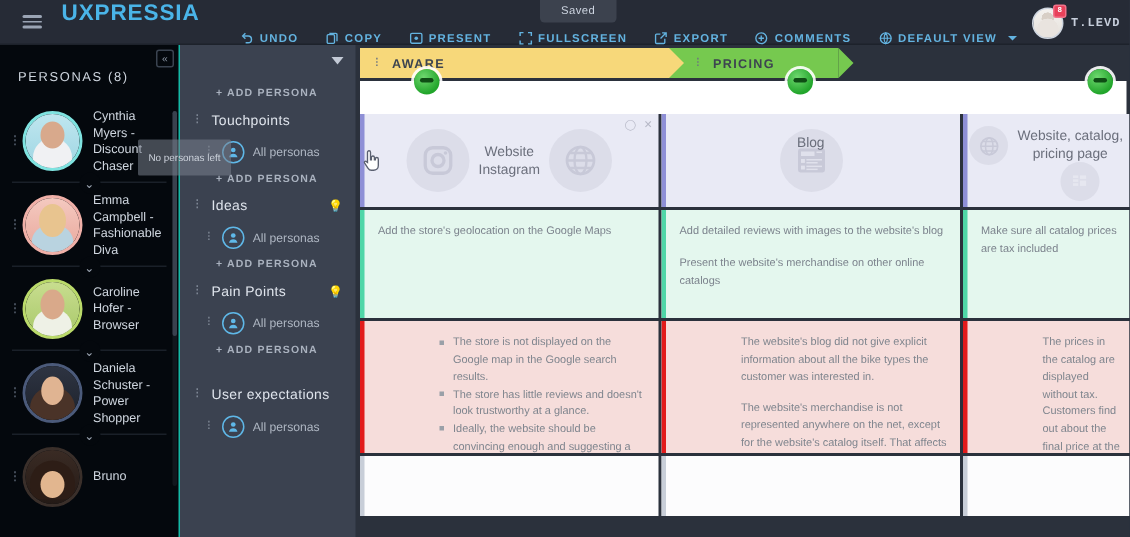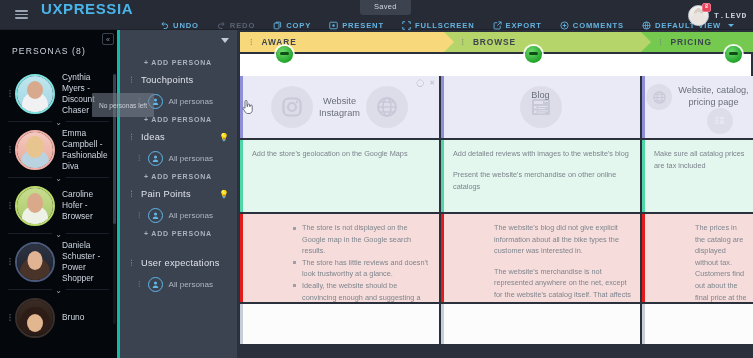--- a/index.html
+++ b/index.html
@@ -54,21 +54,21 @@
   .username{ color:#c6cedb; font-size:8px; letter-spacing:.7px; font-weight:600; text-transform:uppercase;}
   .saved-toast{
     position:absolute; left:360px; top:-1px; background:#3c424e; color:#cfd6e2;
     font-size:7.5px; padding:3px 14px 4px; border-radius:0 0 3px 3px; z-index:60;
     letter-spacing:.3px;
   }
 
   
   .personas{
     position:absolute; left:0; top:30px; width:120px; height:328px;
-    background:#04080d; border-right:3px solid #14b8a6; overflow:hidden;
+    background:#04080d; border-right:1px solid #14b8a6; overflow:hidden;
   }
   .collapse-btn{
     position:absolute; right:3px; top:3px; width:12px;height:12px;
     border:1px solid #3a4350; border-radius:2px; color:#8a94a3; font-size:7px;
     display:flex;align-items:center;justify-content:center; cursor:pointer;
   }
   .personas-title{
     color:#cdd4dd; font-size:8.6px; letter-spacing:1.1px; padding:16px 0 10px 12px;
     font-weight:500;
   }
@@ -229,29 +229,20 @@
       <div class="tb-btn">
         <span>
           <svg width="9" height="9" viewBox="0 0 12 12">
               <path d="M3 4h4.2a3 3 0 1 1 0 6H5" fill="none" stroke="#63b3e0" stroke-width="1.3"></path>
               <path d="M4.8 1.6 2.4 4l2.4 2.4" fill="none" stroke="#63b3e0" stroke-width="1.3"></path>
             </svg>
         </span>
         <span>UNDO</span>
       </div>
 
-      <div class="tb-btn disabled">
-        <span>
-          <svg width="9" height="9" viewBox="0 0 12 12">
-              <path d="M9 4H4.8a3 3 0 1 0 0 6H7" fill="none" stroke="#596273" stroke-width="1.3"></path>
-              <path d="M7.2 1.6 9.6 4 7.2 6.4" fill="none" stroke="#596273" stroke-width="1.3"></path>
-            </svg>
-        </span>
-        <span>REDO</span>
-      </div>
 
       <div class="tb-btn">
         <span>
           <svg width="9" height="9" viewBox="0 0 12 12">
               <rect x="1.5" y="2.8" width="6.5" height="7.7" rx="1" fill="none" stroke="#63b3e0" stroke-width="1.2"></rect>
               <path d="M4 2.8V1.6h5.2a1 1 0 0 1 1 1v6" fill="none" stroke="#63b3e0" stroke-width="1.2"></path>
             </svg>
         </span>
         <span>COPY</span>
       </div>
@@ -505,26 +496,20 @@
   </div>
 
   <div class="board">
 
     <div class="stages">
       <div class="stage" style="--c:#f7d87a; background:#f7d87a; width:206px;">
         <span class="sgrip">
             <b>⋮</b>
           </span>
         <span>AWARE</span>
-      </div>
-      <div class="stage" style="--c:#b5d46a; background:#b5d46a; width:200px; padding-left:16px;">
-        <span class="sgrip">
-            <b>⋮</b>
-          </span>
-        <span>BROWSE</span>
       </div>
       <div class="stage" style="--c:#76c94f; background:#76c94f; width:113px; padding-left:16px;">
         <span class="sgrip">
             <b>⋮</b>
           </span>
         <span>PRICING</span>
       </div>
     </div>
 
     <div class="emoji-row">

